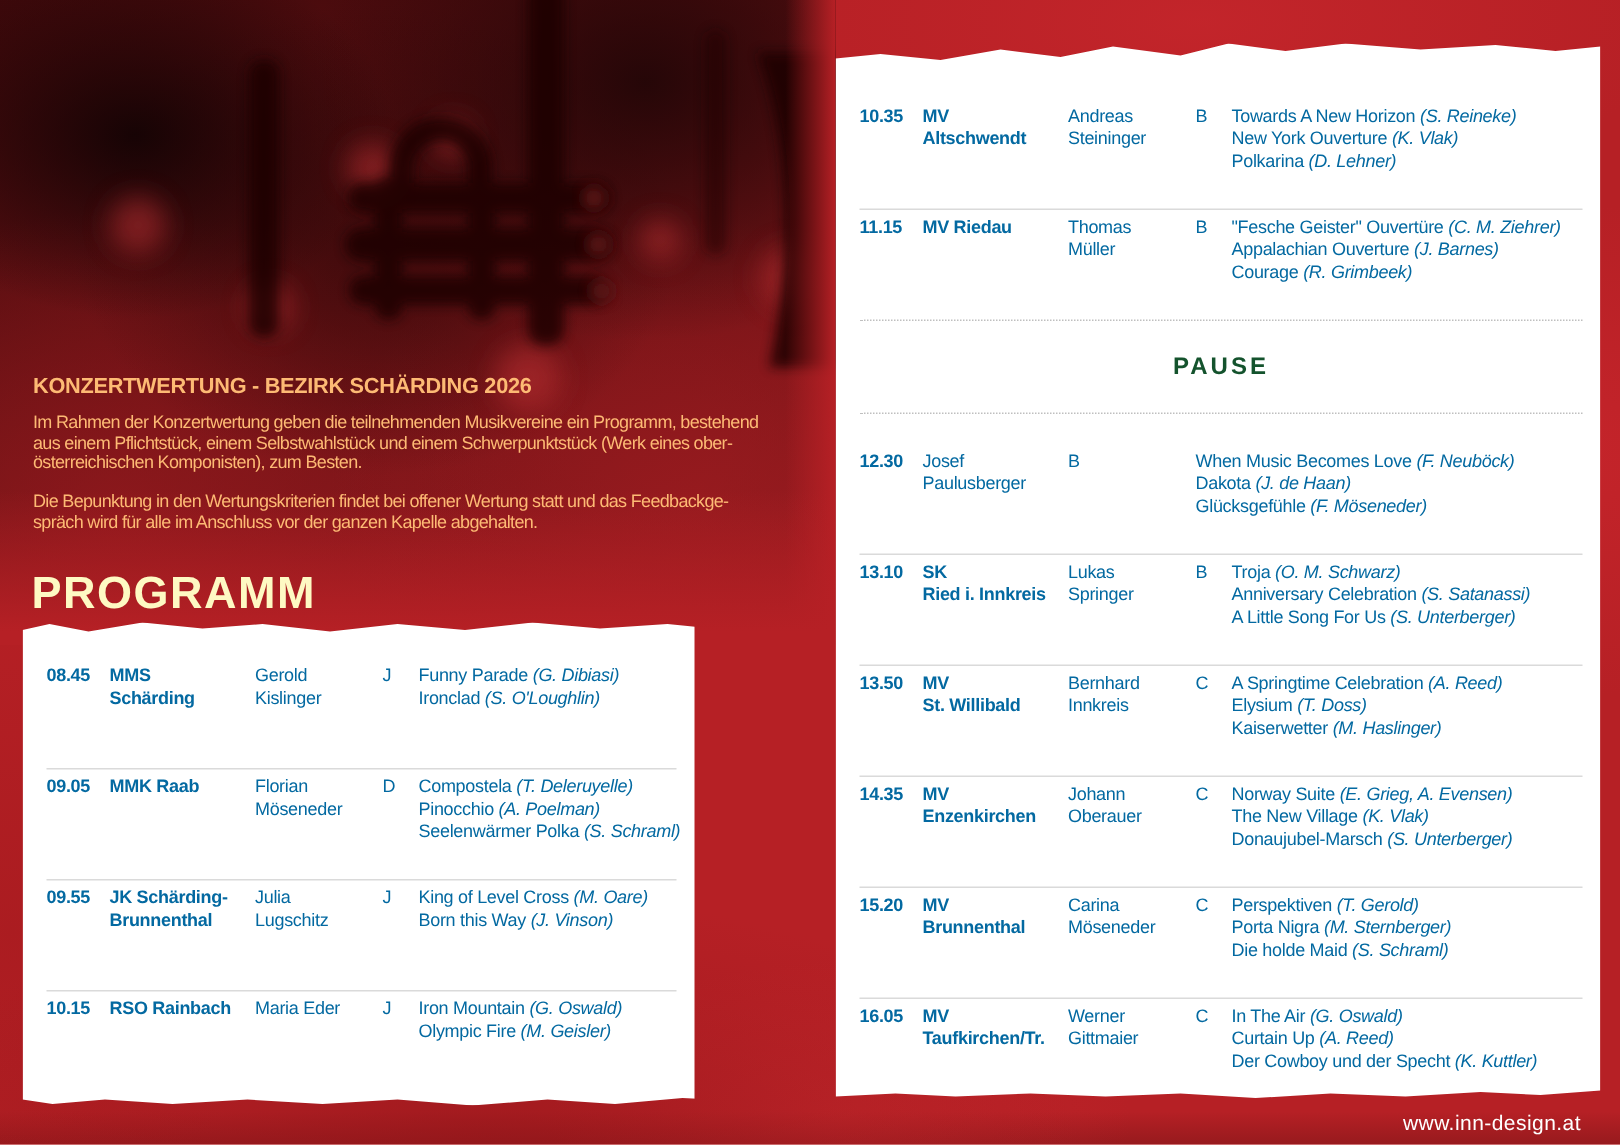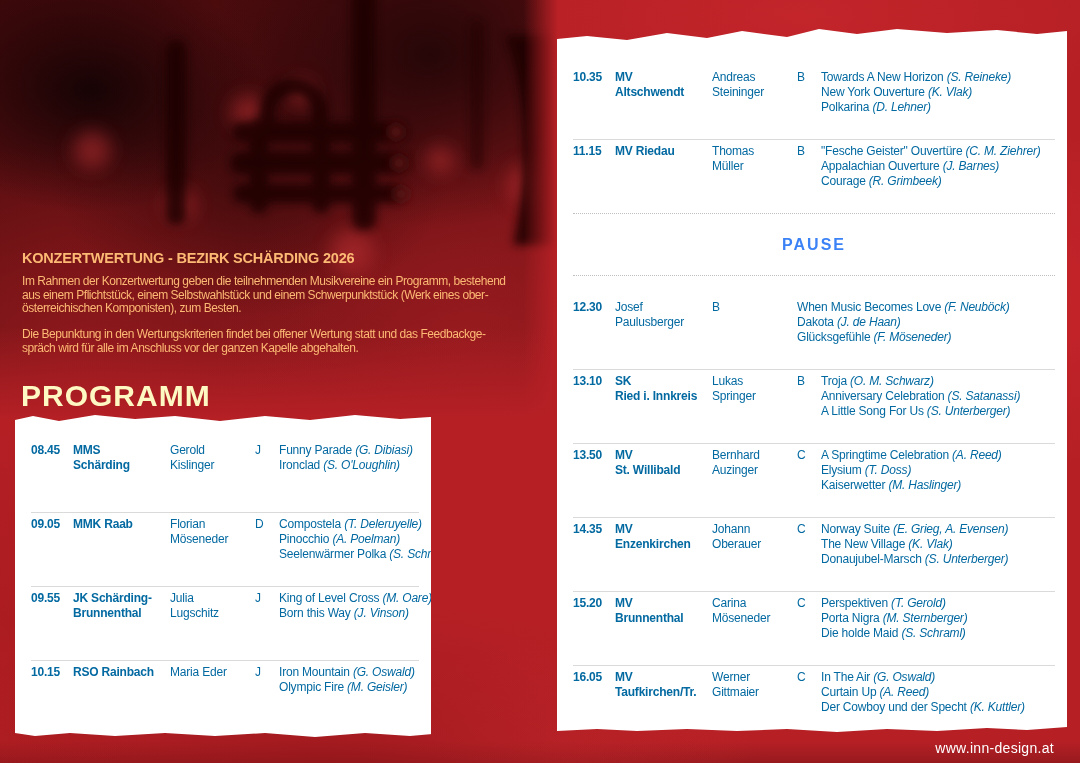--- a/index.html
+++ b/index.html
@@ -40,21 +40,21 @@
   .intro h1 { font-size:14.5px; font-weight:bold; letter-spacing:-0.2px; line-height:17px; }
   .para { margin-top:8px; }
   .para + .para { margin-top:12px; }
   .text-line { font-size:12px; line-height:13.7px; letter-spacing:-0.45px; white-space:nowrap; }
 
   .program-heading { position:absolute; left:21px; top:379px; z-index:3; color:#fef9c3;
     font-size:30px; font-weight:bold; letter-spacing:1px; }
 
   
   .panel { position:absolute; background:#fff; z-index:2; overflow:hidden; }
-  .left-panel { left:15px; top:413px; width:416px; height:324px; padding:26px 12px 0 16px;
+  .left-panel { left:15px; top:413px; width:448px; height:324px; padding:26px 12px 0 16px;
     clip-path: polygon(0 7px,18px 3px,44px 8px,80px 2px,120px 6px,160px 3px,205px 8px,250px 3px,
       295px 7px,340px 2px,385px 6px,430px 3px,470px 7px,495px 3px,510px 6px,
       510px 318px,480px 321px,440px 319px,395px 323px,350px 320px,300px 324px,250px 320px,
       200px 323px,150px 320px,100px 323px,55px 320px,20px 323px,0 320px); }
   .right-panel { left:557px; top:28px; width:510px; height:706px; padding:38px 12px 0 16px;
     clip-path: polygon(0 11px,30px 8px,70px 12px,110px 5px,150px 10px,185px 3px,230px 9px,262px 1px,
       300px 6px,340px 1px,390px 5px,440px 2px,480px 6px,510px 3px,
       510px 699px,470px 702px,430px 700px,380px 703px,330px 701px,280px 704px,230px 701px,
       180px 703px,130px 701px,80px 703px,40px 701px,0 703px); }
 
@@ -62,21 +62,21 @@
   .row { display:grid; grid-template-columns:42px 97px 85px 24px 1fr; height:74px; padding-top:4px; }
   .sep-solid { border-bottom:1px solid #dadada; }
   .sep-dotted { border-bottom:1px dotted #bfbfbf; }
   .cell { font-size:12px; line-height:15px; color:#0369a1; letter-spacing:-0.2px; }
   .cell.time, .cell.ensemble { font-weight:bold; }
   .piece-line { white-space:nowrap; }
   .piece-composer { font-style:italic; }
 
   .pause { height:62px; display:flex; align-items:center; justify-content:center;
     border-bottom:1px dotted #bfbfbf; }
-  .pause span { font-size:16px; font-weight:bold; letter-spacing:2px; color:#3b82f6; }
+  .pause span { font-size:16px; font-weight:bold; letter-spacing:2px; color:#14532d; }
   .rows.post { margin-top:20px; }
 
   .footer { position:absolute; right:26px; top:740px; z-index:3; color:#fff;
     font-size:14px; letter-spacing:.3px; }
 </style>
 </head>
 <body>
 
 <div class="page">
 
@@ -272,21 +272,21 @@
           </div>
         </div>
         <div class="row sep-solid">
           <div class="cell time">13.50</div>
           <div class="cell ensemble">
             <div>MV</div>
             <div>St. Willibald</div>
           </div>
           <div class="cell conductor">
             <div>Bernhard</div>
-            <div>Auzinger</div>
+            <div>Innkreis</div>
           </div>
           <div class="cell category">C</div>
           <div class="cell pieces">
             <div class="piece-line"><span class="piece-title">A Springtime Celebration </span><span class="piece-composer">(A. Reed)</span></div>
             <div class="piece-line"><span class="piece-title">Elysium </span><span class="piece-composer">(T. Doss)</span></div>
             <div class="piece-line"><span class="piece-title">Kaiserwetter </span><span class="piece-composer">(M. Haslinger)</span></div>
           </div>
         </div>
         <div class="row sep-solid">
           <div class="cell time">14.35</div>

